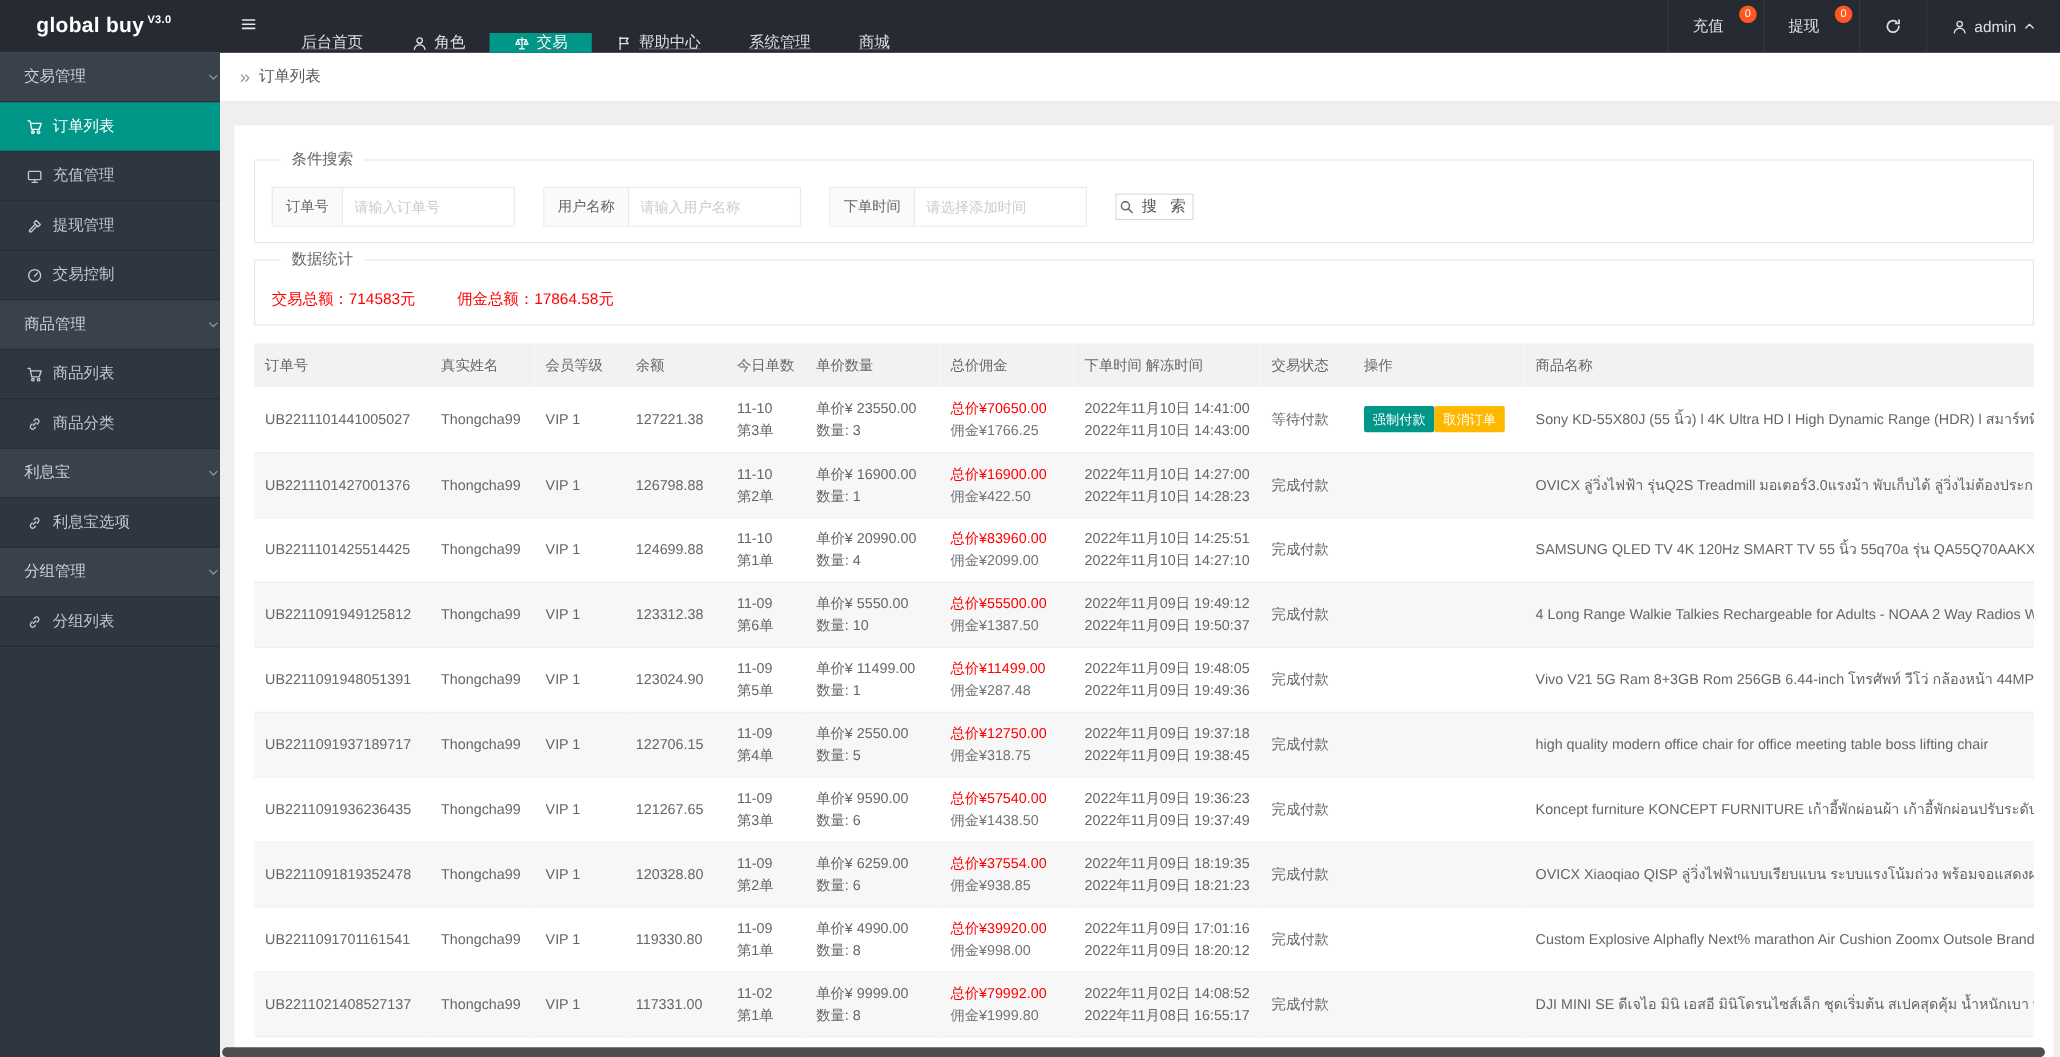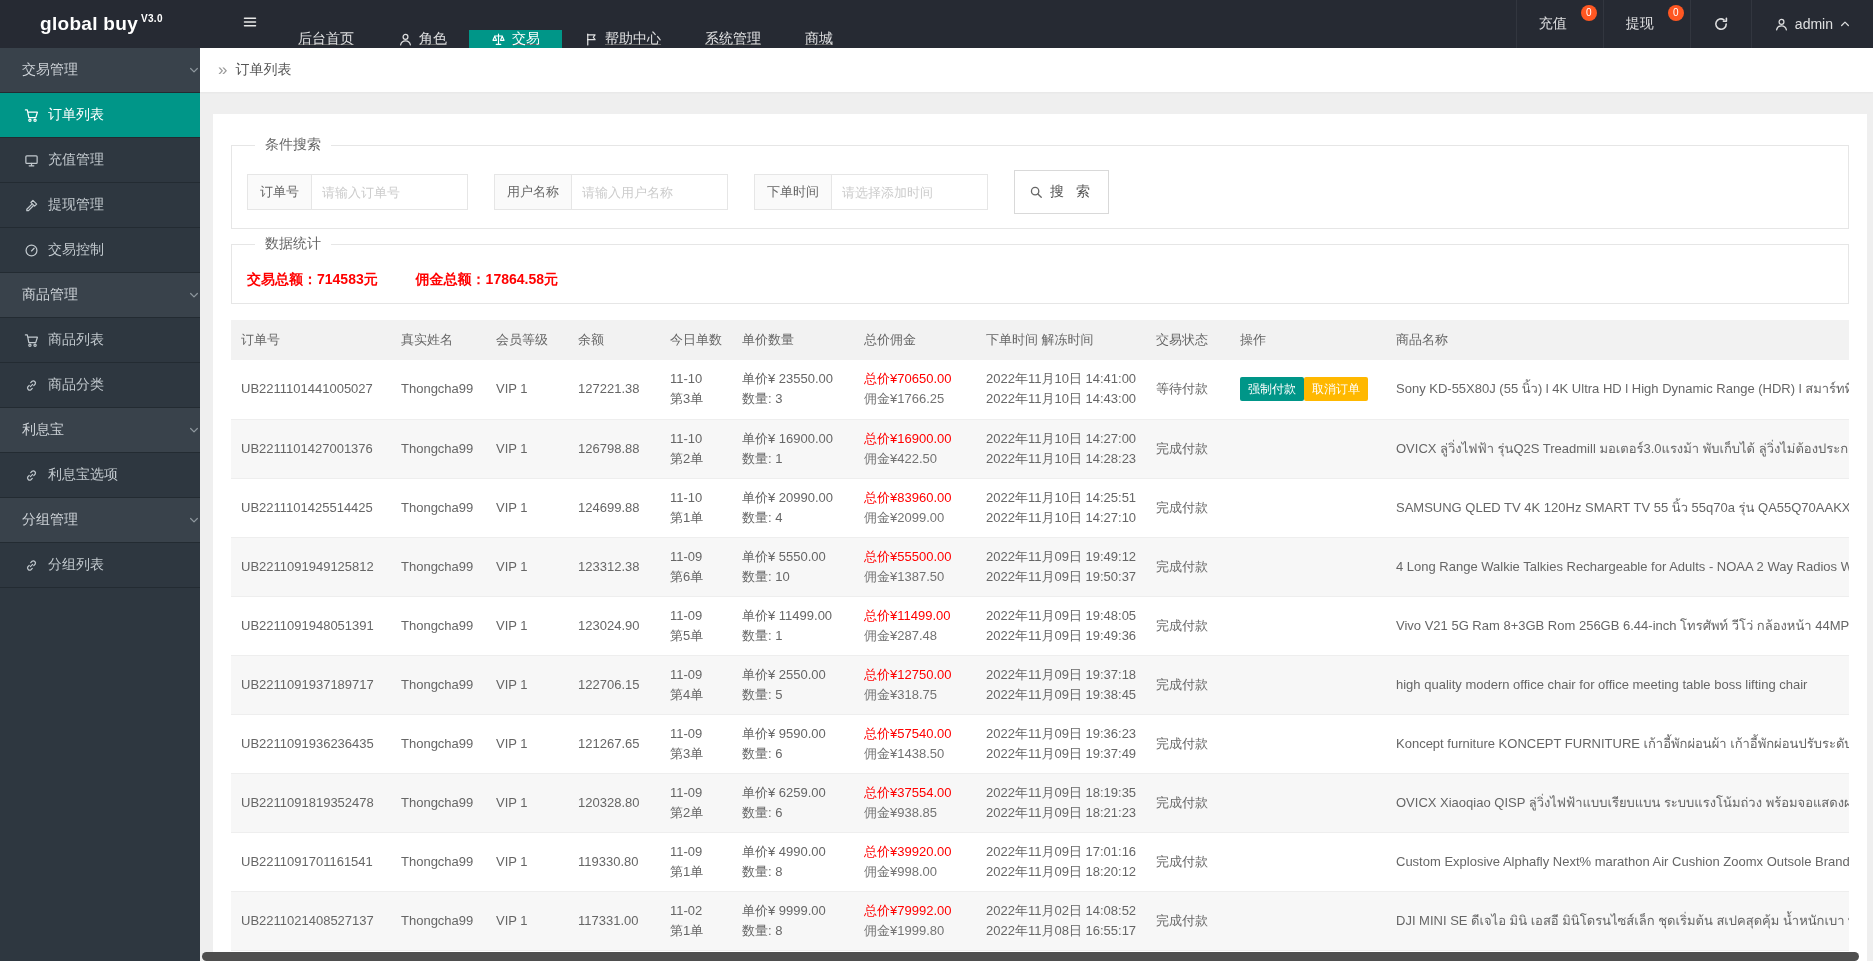--- a/index.html
+++ b/index.html
@@ -1,21 +1,21 @@
 <!DOCTYPE html>
 <html><head>
 <meta charset="utf-8">
 <style>
   * { margin:0; padding:0; box-sizing:border-box; }
   html,body { width:1873px; height:961px; overflow:hidden; }
   body { font-family:"Liberation Sans","DejaVu Sans",sans-serif; background:#efefef; position:relative; color:#666; }
 
   
   .navbar { position:absolute; top:0; left:0; right:0; height:48px; background:#262a33; display:flex; align-items:stretch; z-index:5; }
-  .logo { width:200px; color:#fff; font-size:19px; font-weight:bold; display:flex; align-items:center; padding-left:16px; letter-spacing:.3px;margin-left:24px; }
+  .logo { width:200px; color:#fff; font-size:19px; font-weight:bold; display:flex; align-items:center; padding-left:33px; letter-spacing:.3px; }
   .logo sup { font-size:10px; font-weight:bold; margin-left:3px; transform:translateY(-6px); }
   .nav-toggle { width:52px; display:flex; align-items:center; justify-content:center; color:#e8e8e8; cursor:pointer; }
   .nav-left { display:flex; align-items:flex-end;text-decoration:underline; }
   .nav-item { padding:0 22px; display:flex; align-items:center; gap:6px; font-size:14px; color:rgba(255,255,255,.85); cursor:pointer; position:relative; white-space:nowrap; }
   .nav-item.active { background:#009688; color:#fff; }
   .nav-item .ic { display:flex; align-items:center; }
   .nav-right { margin-left:auto; display:flex; align-items:stretch; }
   .nav-right .nav-item { border-left:1px solid rgba(255,255,255,.06); }
   .badge-item { padding-right:36px; }
   .nav-badge { position:absolute; top:5px; right:6px; background:#ff5722; color:#fff; font-size:10px; line-height:16px; min-width:16px; text-align:center; border-radius:9px; padding:0 3px; }
@@ -34,24 +34,24 @@
   .bc-icon { color:#999; font-size:17px; }
   .panel { margin:22px 6px 0 13px; background:#fff; padding:16px 18px; min-height:880px; }
 
   fieldset.field { border:1px solid #e6e6e6; margin-top:6px; padding:12px 15px 14px; }
   fieldset.field legend { margin-left:8px; padding:0 10px; font-size:14px; color:#666; }
   .search-row { display:flex; align-items:center; gap:26px; margin-top:4px; }
   .sgroup { display:flex; border:1px solid #e6e6e6; height:36px; background:#fff; }
   .sgroup label { background:#fafafa; border-right:1px solid #e6e6e6; padding:0 12px; line-height:34px; font-size:13px; color:#666; white-space:nowrap; }
   .sgroup input { border:none; outline:none; padding:0 10px; width:155px; font-size:13px; color:#666; font-family:inherit; }
   .sgroup input::placeholder { color:#ccc; }
-  .search-btn { display:flex; align-items:center; gap:7px; height:44px; padding:0 14px; background:#fff; border:1px solid #d9d9d9; font-size:14px; letter-spacing:4px; color:#555; cursor:pointer; font-family:inherit; }
+  .search-btn { display:flex; align-items:center; gap:7px; height:24px; padding:0 2px; background:#fff; border:1px solid #d9d9d9; font-size:14px; letter-spacing:4px; color:#555; cursor:pointer; font-family:inherit; }
   .search-btn .ic { color:#666; display:flex; }
 
-  .stats-line { margin-top:6px; font-size:14px; color:#f00;font-weight:bold; }
+  .stats-line { margin-top:6px; font-size:14px; color:#f00; }
   .stats-line span { margin-right:34px; }
 
   .table-wrap { margin-top:16px; overflow:hidden; }
   table { border-collapse:collapse; table-layout:fixed; width:1920px; }
   thead th { background:#f2f2f2; height:40px; font-weight:400; text-align:left; padding:0 10px; font-size:13px; color:#666; white-space:nowrap; overflow:hidden; }
   tbody tr { height:59px; }
   tbody tr:nth-child(even) { background:#f7f7f7; }
   tbody td { border-bottom:1px solid #eee; padding:9px 10px; font-size:13px; color:#666; line-height:20px; white-space:nowrap; overflow:hidden; vertical-align:middle; }
   .red { color:#f00; }
   .maroon { color:#737373; }

